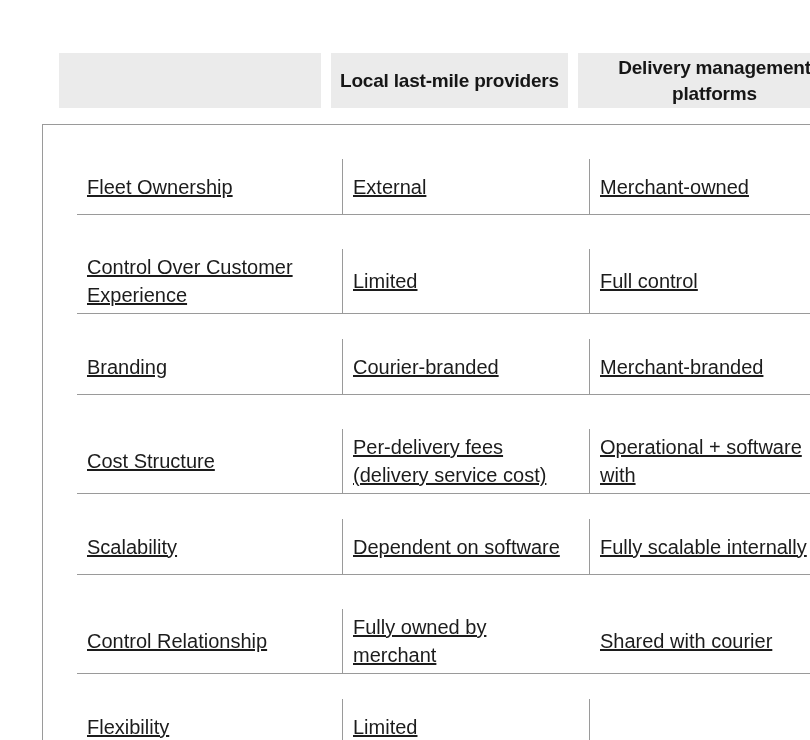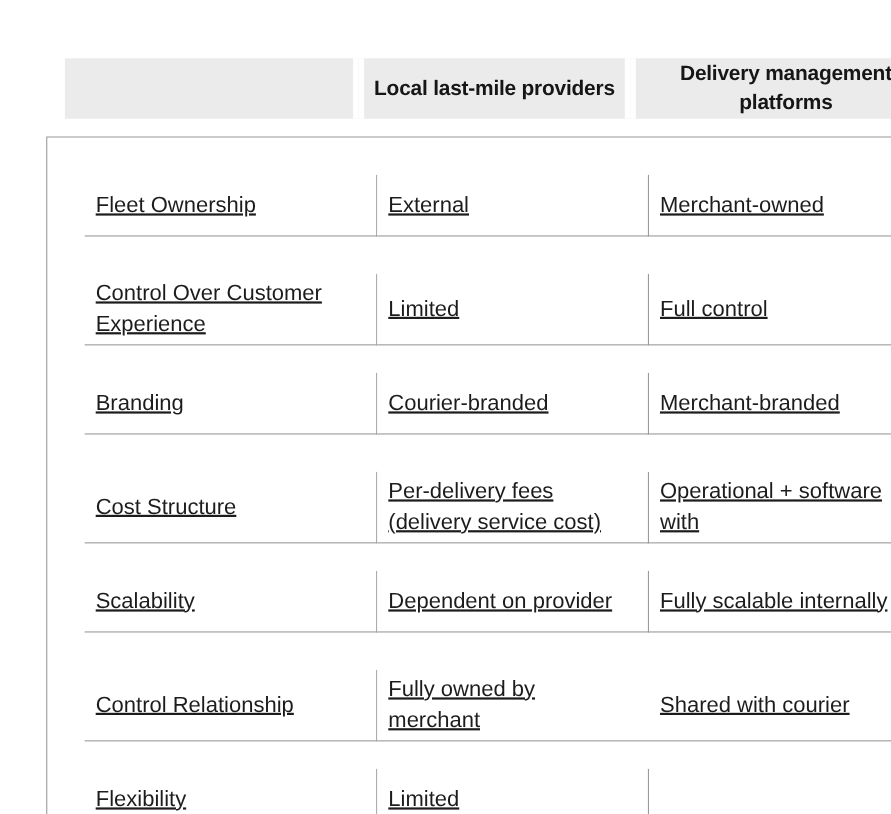--- a/index.html
+++ b/index.html
@@ -102,21 +102,21 @@
     </div>
 
     <div class="trow">
       <div class="cell col-1">Cost Structure</div>
       <div class="cell col-2">Per-delivery fees (delivery service cost)</div>
       <div class="cell col-3">Operational + software with</div>
     </div>
 
     <div class="trow">
       <div class="cell col-1">Scalability</div>
-      <div class="cell col-2">Dependent on provider</div>
+      <div class="cell col-2">Dependent on software</div>
       <div class="cell col-3">Fully scalable internally</div>
     </div>
 
     <div class="trow">
       <div class="cell col-1">Control Relationship</div>
       <div class="cell col-3">Fully owned by merchant</div>
       <div class="cell col-2">Shared with courier</div>
     </div>
 
     <div class="trow">

